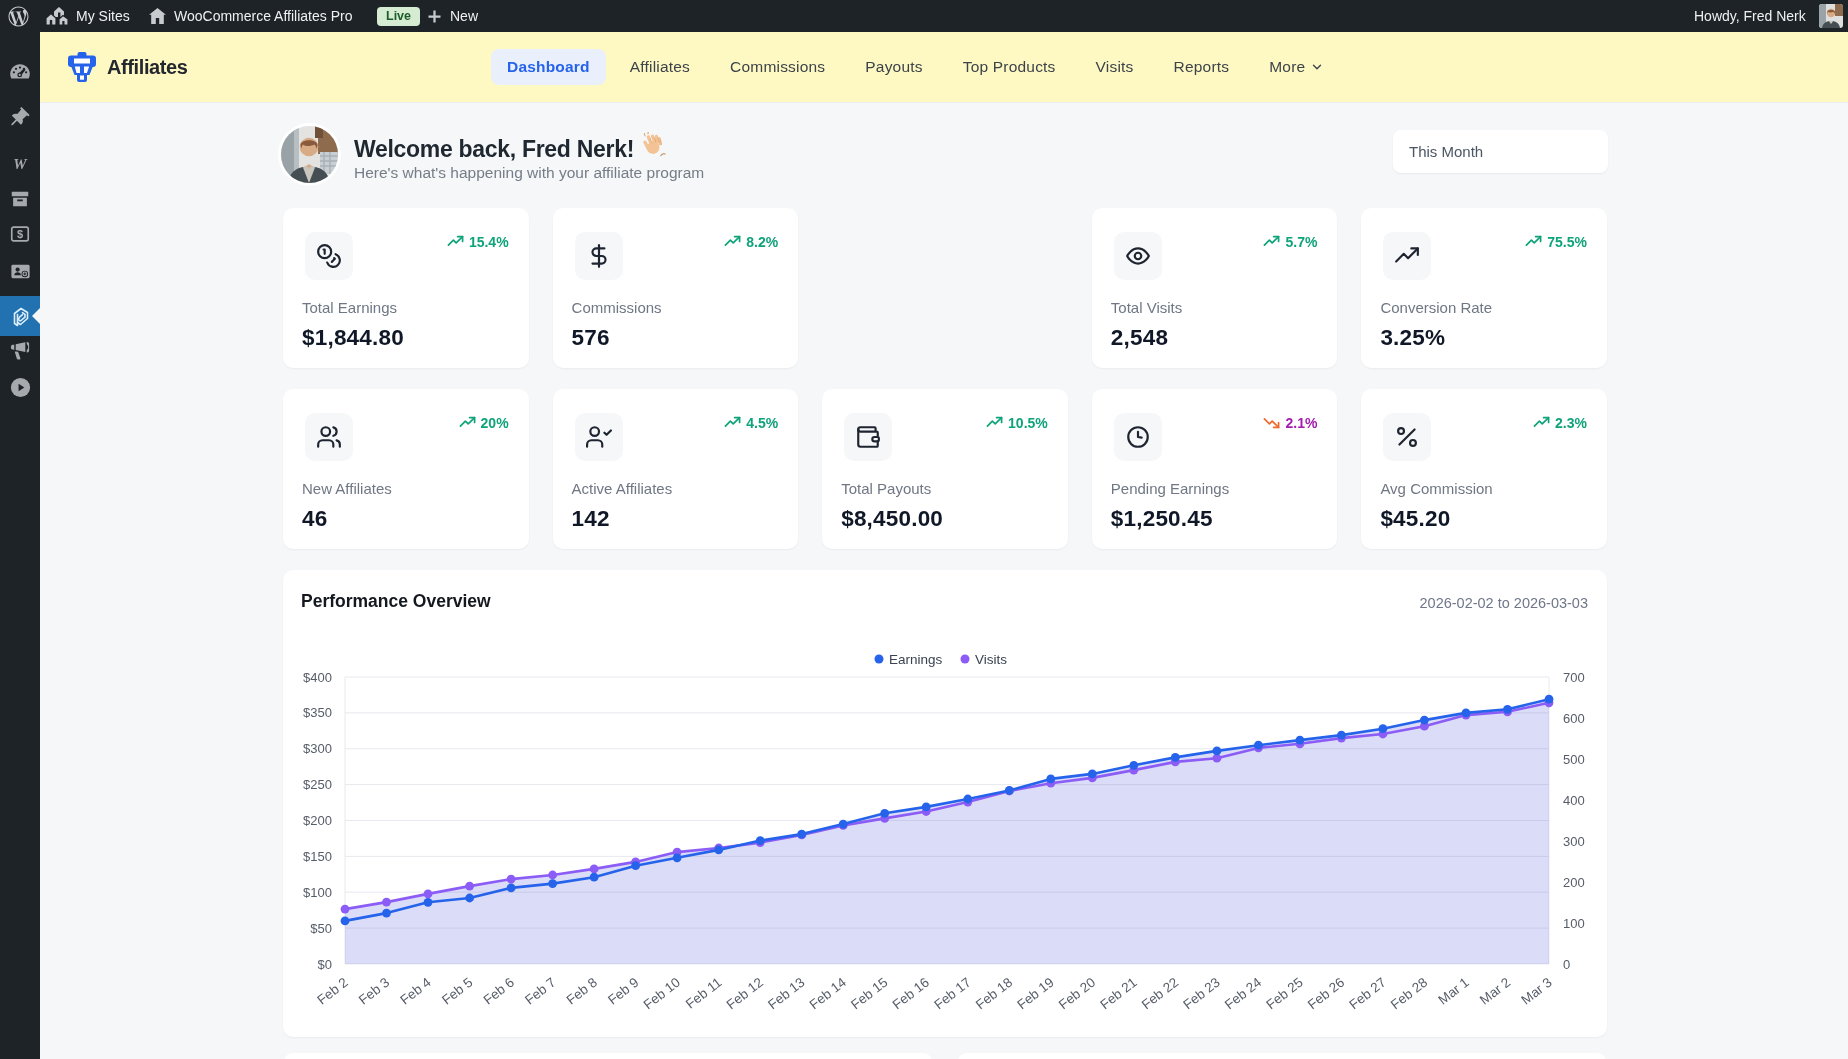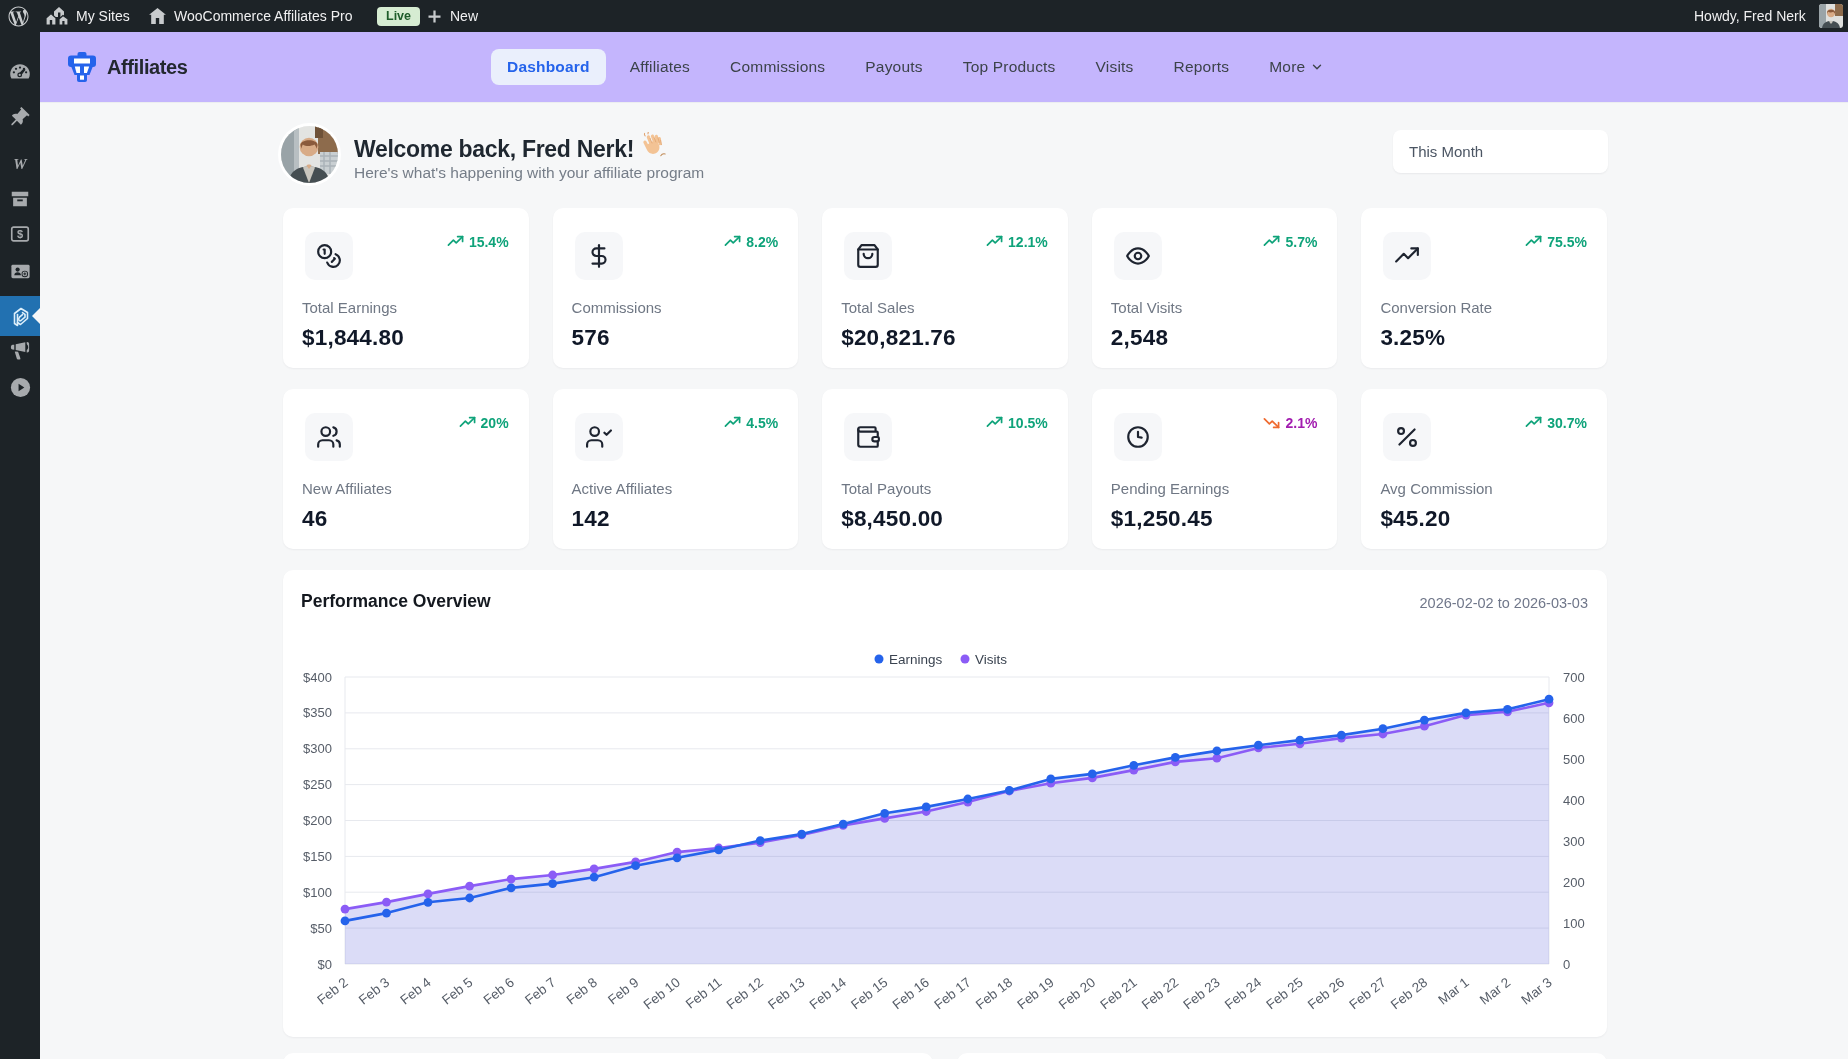--- a/index.html
+++ b/index.html
@@ -4,21 +4,21 @@
 <style>
 * { margin:0; padding:0; box-sizing:border-box; }
 html,body { width:1848px; height:1059px; overflow:hidden; font-family:"Liberation Sans",sans-serif; background:#f6f7f8; }
 #adminbar { position:absolute; left:0; top:0; width:1848px; height:32px; background:#1d2327; color:#f0f0f1; z-index:50;padding-left:12px; }
 #adminbar .item { position:absolute; top:0; height:32px; display:flex; align-items:center; gap:8px; font-size:14px; color:#f0f0f1; white-space:nowrap;}
 .livebadge { background:#d6ecd2; color:#1e5c2a; font-weight:700; font-size:12.5px; padding:2.5px 9px; border-radius:4px; }
 #sidebar { position:absolute; left:0; top:32px; width:40px; height:1027px; background:#1d2327; z-index:40; }
 .sideicon { position:absolute; left:0; width:40px; display:flex; justify-content:center; color:#a7aaad; z-index:42;}
 #sideactive { position:absolute; left:0; top:296px; width:40px; height:40px; background:#2271b1; z-index:41; }
 #sideactive:after { content:""; position:absolute; right:0; top:12px; border:8px solid transparent; border-right-color:#f6f7f8; border-left-width:0; }
-#header { position:absolute; left:40px; top:32px; width:1808px; height:71px; background:#c4b5fd; border-bottom:1px solid #eceef0; z-index:30; }
+#header { position:absolute; left:40px; top:32px; width:1808px; height:71px; background:#fef9c3; border-bottom:1px solid #eceef0; z-index:30; }
 #brand { position:absolute; left:28px; top:19px; display:flex; align-items:center; height:32px;}
 #brand .t { font-size:20px; font-weight:700; color:#23282f; margin-left:11px; letter-spacing:-0.4px;}
 nav { position:absolute; left:447px; top:0; height:70px; display:flex; align-items:center; }
 nav .ni { font-size:15.5px; color:#3c434a; padding:9px 16px; border-radius:8px; margin:0 4px; letter-spacing:0.2px; white-space:nowrap; }
 nav .ni.active { color:#2563eb; background:#eaeffc; font-weight:700; }
 #content { position:absolute; left:40px; top:104px; width:1808px; height:955px; background:#f6f7f8; }
 #avatar { position:absolute; left:241px; top:22px; width:57px; height:57px; border-radius:50%; overflow:hidden; box-shadow:0 0 0 3px #ffffff, 0 1px 3px rgba(0,0,0,0.12); }
 #welcome-h { position:absolute; left:314px; top:28px; font-size:23px; font-weight:700; color:#1f2730; letter-spacing:-0.3px; }
 #welcome-s { position:absolute; left:314px; top:60px; font-size:15.5px; color:#757d88; }
 #monthsel { position:absolute; left:1353px; top:26px; width:215px; height:43px; background:#ffffff; border-radius:8px; box-shadow:0 1px 2px rgba(16,24,40,0.06); display:flex; align-items:center; padding-left:16px; font-size:15px; color:#4b5563; }
@@ -248,38 +248,20 @@
   <div class="trend">
         <svg width="17" height="17" viewBox="0 0 24 24" fill="none" stroke="#0fa37a" stroke-width="2.4" stroke-linecap="round" stroke-linejoin="round">
           <polyline points="2 17 9 10 13 14 22 5"></polyline>
           <polyline points="15 5 22 5 22 12"></polyline>
         </svg>
         <span>8.2%</span>
       </div>
   <div class="lbl">Commissions</div>
   <div class="val">576</div>
 </div>
-<div class="card" style="left:782.2px; top:104px;">
-  <div class="ic">
-        <svg width="26" height="26" viewBox="0 0 24 24" fill="none" stroke="#1e2430" stroke-width="2" stroke-linecap="round" stroke-linejoin="round">
-          <path d="M6 2 3 6v14a2 2 0 0 0 2 2h14a2 2 0 0 0 2-2V6l-3-4Z"></path>
-          <path d="M3 6h18"></path>
-          <path d="M16 10a4 4 0 0 1-8 0"></path>
-        </svg>
-      </div>
-  <div class="trend">
-        <svg width="17" height="17" viewBox="0 0 24 24" fill="none" stroke="#0fa37a" stroke-width="2.4" stroke-linecap="round" stroke-linejoin="round">
-          <polyline points="2 17 9 10 13 14 22 5"></polyline>
-          <polyline points="15 5 22 5 22 12"></polyline>
-        </svg>
-        <span>12.1%</span>
-      </div>
-  <div class="lbl">Total Sales</div>
-  <div class="val">$20,821.76</div>
-</div>
 <div class="card" style="left:1051.8px; top:104px;">
   <div class="ic">
         <svg width="26" height="26" viewBox="0 0 24 24" fill="none" stroke="#1e2430" stroke-width="2" stroke-linecap="round" stroke-linejoin="round">
           <path d="M2 12s3.5-7 10-7 10 7 10 7-3.5 7-10 7-10-7-10-7Z"></path>
           <circle cx="12" cy="12" r="3"></circle>
         </svg>
       </div>
   <div class="trend">
         <svg width="17" height="17" viewBox="0 0 24 24" fill="none" stroke="#0fa37a" stroke-width="2.4" stroke-linecap="round" stroke-linejoin="round">
           <polyline points="2 17 9 10 13 14 22 5"></polyline>
@@ -384,21 +366,21 @@
           <line x1="19" y1="5" x2="5" y2="19"></line>
           <circle cx="6.5" cy="6.5" r="2.7"></circle>
           <circle cx="17.5" cy="17.5" r="2.7"></circle>
         </svg>
       </div>
   <div class="trend">
         <svg width="17" height="17" viewBox="0 0 24 24" fill="none" stroke="#0fa37a" stroke-width="2.4" stroke-linecap="round" stroke-linejoin="round">
           <polyline points="2 17 9 10 13 14 22 5"></polyline>
           <polyline points="15 5 22 5 22 12"></polyline>
         </svg>
-        <span>30.7%</span>
+        <span>2.3%</span>
       </div>
   <div class="lbl">Avg Commission</div>
   <div class="val">$45.20</div>
 </div>
 
 <div id="chartpanel">
   <div id="ctitle">Performance Overview</div>
   <div id="cdate">2026-02-02 to 2026-03-03</div>
   <div style="position:absolute;left:0;top:0;">
         <svg width="1324" height="457" viewBox="0 0 1324 457">

